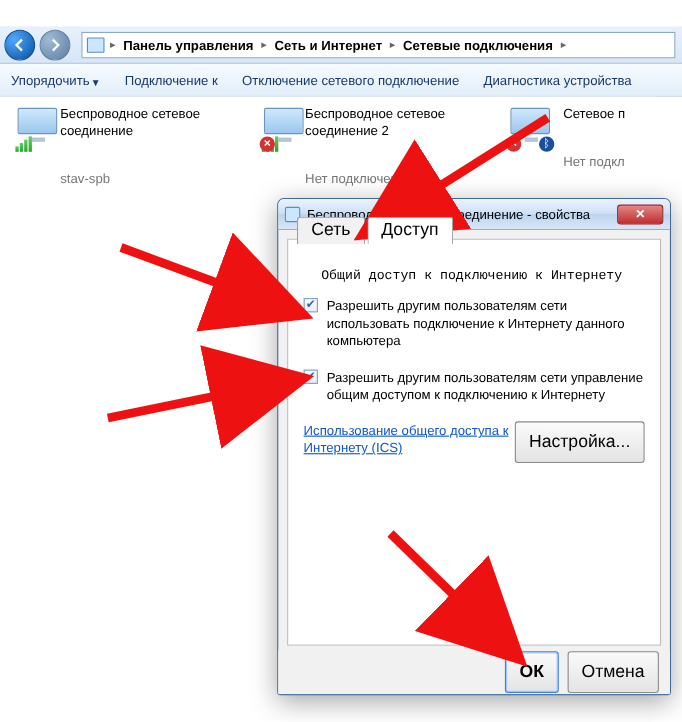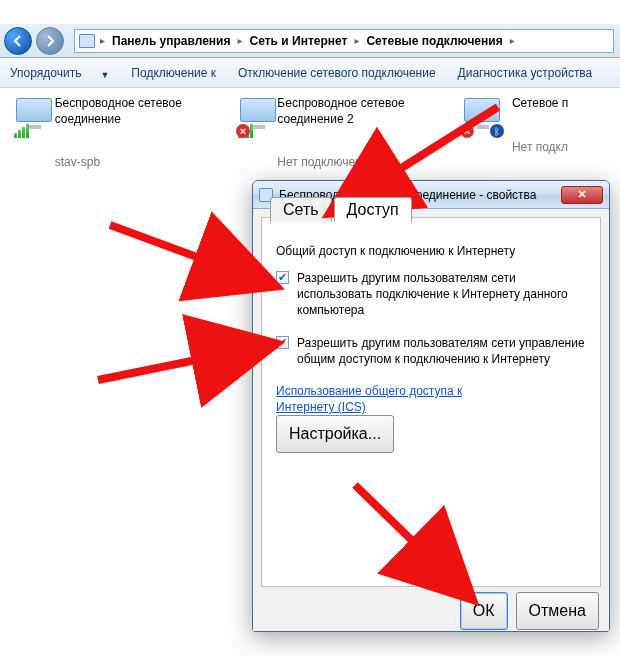--- a/index.html
+++ b/index.html
@@ -15,21 +15,21 @@
   .nav-btn.fwd { background: radial-gradient(circle at 30% 30%, #9fbad6, #5e7fa0); border-color: #5e7fa0; }
   .addr { flex: 1; height: 24px; background: #fff; border: 1px solid #8ba9c9; margin: 0 6px 0 10px; display: flex; align-items: center; padding: 0 4px; font-size: 12px; }
   .addr .crumb { display: flex; align-items: center; padding: 0 6px; height: 100%; color: #000; white-space: nowrap; font-weight: bold; }
   .addr .sep { color: #666; padding: 0 1px; font-size: 10px; }
   .mini-icon { width: 16px; height: 14px; background: #cde6ff; border: 1px solid #5b8fc2; margin-right: 4px; border-radius: 1px; }
 
   
   .toolbar { position: absolute; left: 0; top: 58px; width: 620px; height: 30px;
     background: linear-gradient(#f6fbff, #e2eef9); border-bottom: 1px solid #cdd9e6;
     display: flex; align-items: center; gap: 22px; padding-left: 10px; color: #1a3a6a; font-size: 12px; }
-  .toolbar .item { display: flex; align-items: flex-end; gap: 19px; }
+  .toolbar .item { display: flex; align-items: flex-end; gap: 1px; }
   .caret { font-size: 9px; color: #1a3a6a; }
 
   
   .conns { position: absolute; left: 0; top: 88px; width: 596px; height: 80px; background: #fff; display: flex; gap: 30px; padding: 8px 14px; }
   .conn { display: flex; gap: 8px; width: 210px; }
   .conn:nth-child(2){ width:210px; }
   .conn:nth-child(3){ width:130px; }
   .conn-icon { width: 42px; height: 40px; position: relative; }
   .monitor { width: 36px; height: 24px; background: linear-gradient(#cfe8ff,#9cc7ec); border: 1px solid #6a95be; border-radius: 2px; position: absolute; left: 2px; top: 2px; }
   .monitor::after { content: ""; position: absolute; left: 12px; top: 26px; width: 12px; height: 4px; background: #b7c6d4; }
@@ -55,32 +55,32 @@
     background: linear-gradient(#e48585,#c12e2e); border: 1px solid #9a2323; border-radius: 3px;
     display: flex; align-items: center; justify-content: center; color: #fff; font-weight: bold; font-size: 11px; }
   .dlg-body { position: absolute; left: 8px; top: 36px; right: 8px; bottom: 44px;
     background: #fff; border: 1px solid #bfbfbf; }
   .tabs { position: absolute; top: -22px; left: 4px; display: flex; }
   .tab { border: 1px solid #9f9f9f; border-bottom: none; padding: 3px 12px; background: #f1f1f1;
     font-size: 16px; margin-right: 2px; border-radius: 3px 3px 0 0; position: relative; top: 1px; }
   .tab.active { background: #fff; z-index: 2; }
   .tabhost { position: absolute; left: 4px; right: 4px; top: 0; height: 22px; }
   .dlg-inner { position:absolute; inset:0; padding: 20px 14px 10px; }
-  .section-title { margin: 6px 0 12px; }
+  .section-title { margin: 6px 16px 12px; font-family: Liberation Mono, monospace; }
   .chk-row { display: flex; align-items: flex-start; gap: 8px; margin-bottom: 16px; line-height: 1.35; }
   .chk { width: 13px; height: 13px; border: 1px solid #7a9bc0; background: linear-gradient(#fdfdfd,#e7eef7);
     display:flex; align-items:center; justify-content:center; color:#2a63b3; font-size:11px; flex-shrink:0; margin-top:1px;}
-  .link-row { display:flex; align-items:flex-start; justify-content:space-between; margin-top:4px;flex-direction:column; }
+  .link-row { display:flex; align-items:flex-start; justify-content:space-between; margin-top:4px; }
   .link { color:#0b57d0; text-decoration: underline; line-height:1.35; max-width:190px;}
   .btn { height: 38px; padding: 0 12px; background: linear-gradient(#fbfbfb,#e3e3e3);
     border: 1px solid #8a8a8a; border-radius: 3px; font-size: 16px; display:flex; align-items:center; }
   .dlg-footer { position: absolute; left: 0; right: 0; bottom: 0; height: 40px;
     display:flex; align-items:center; justify-content:flex-end; gap:8px; padding: 0 10px;
     background: #f1f1f1; }
-  .btn.primary { border-color:#3f7fe0; box-shadow: inset 0 0 0 1px #9ec6ff; }
+  .btn.primary { border-color:#3f7fe0; box-shadow: inset 0 0 0 1px #9ec6ff; font-weight: bold; }
 
   
   .arrow { position:absolute; pointer-events:none; }
   .arrow svg { overflow:visible; }
 </style>
 </head>
 <body>
 
 <div class="screen">
 

